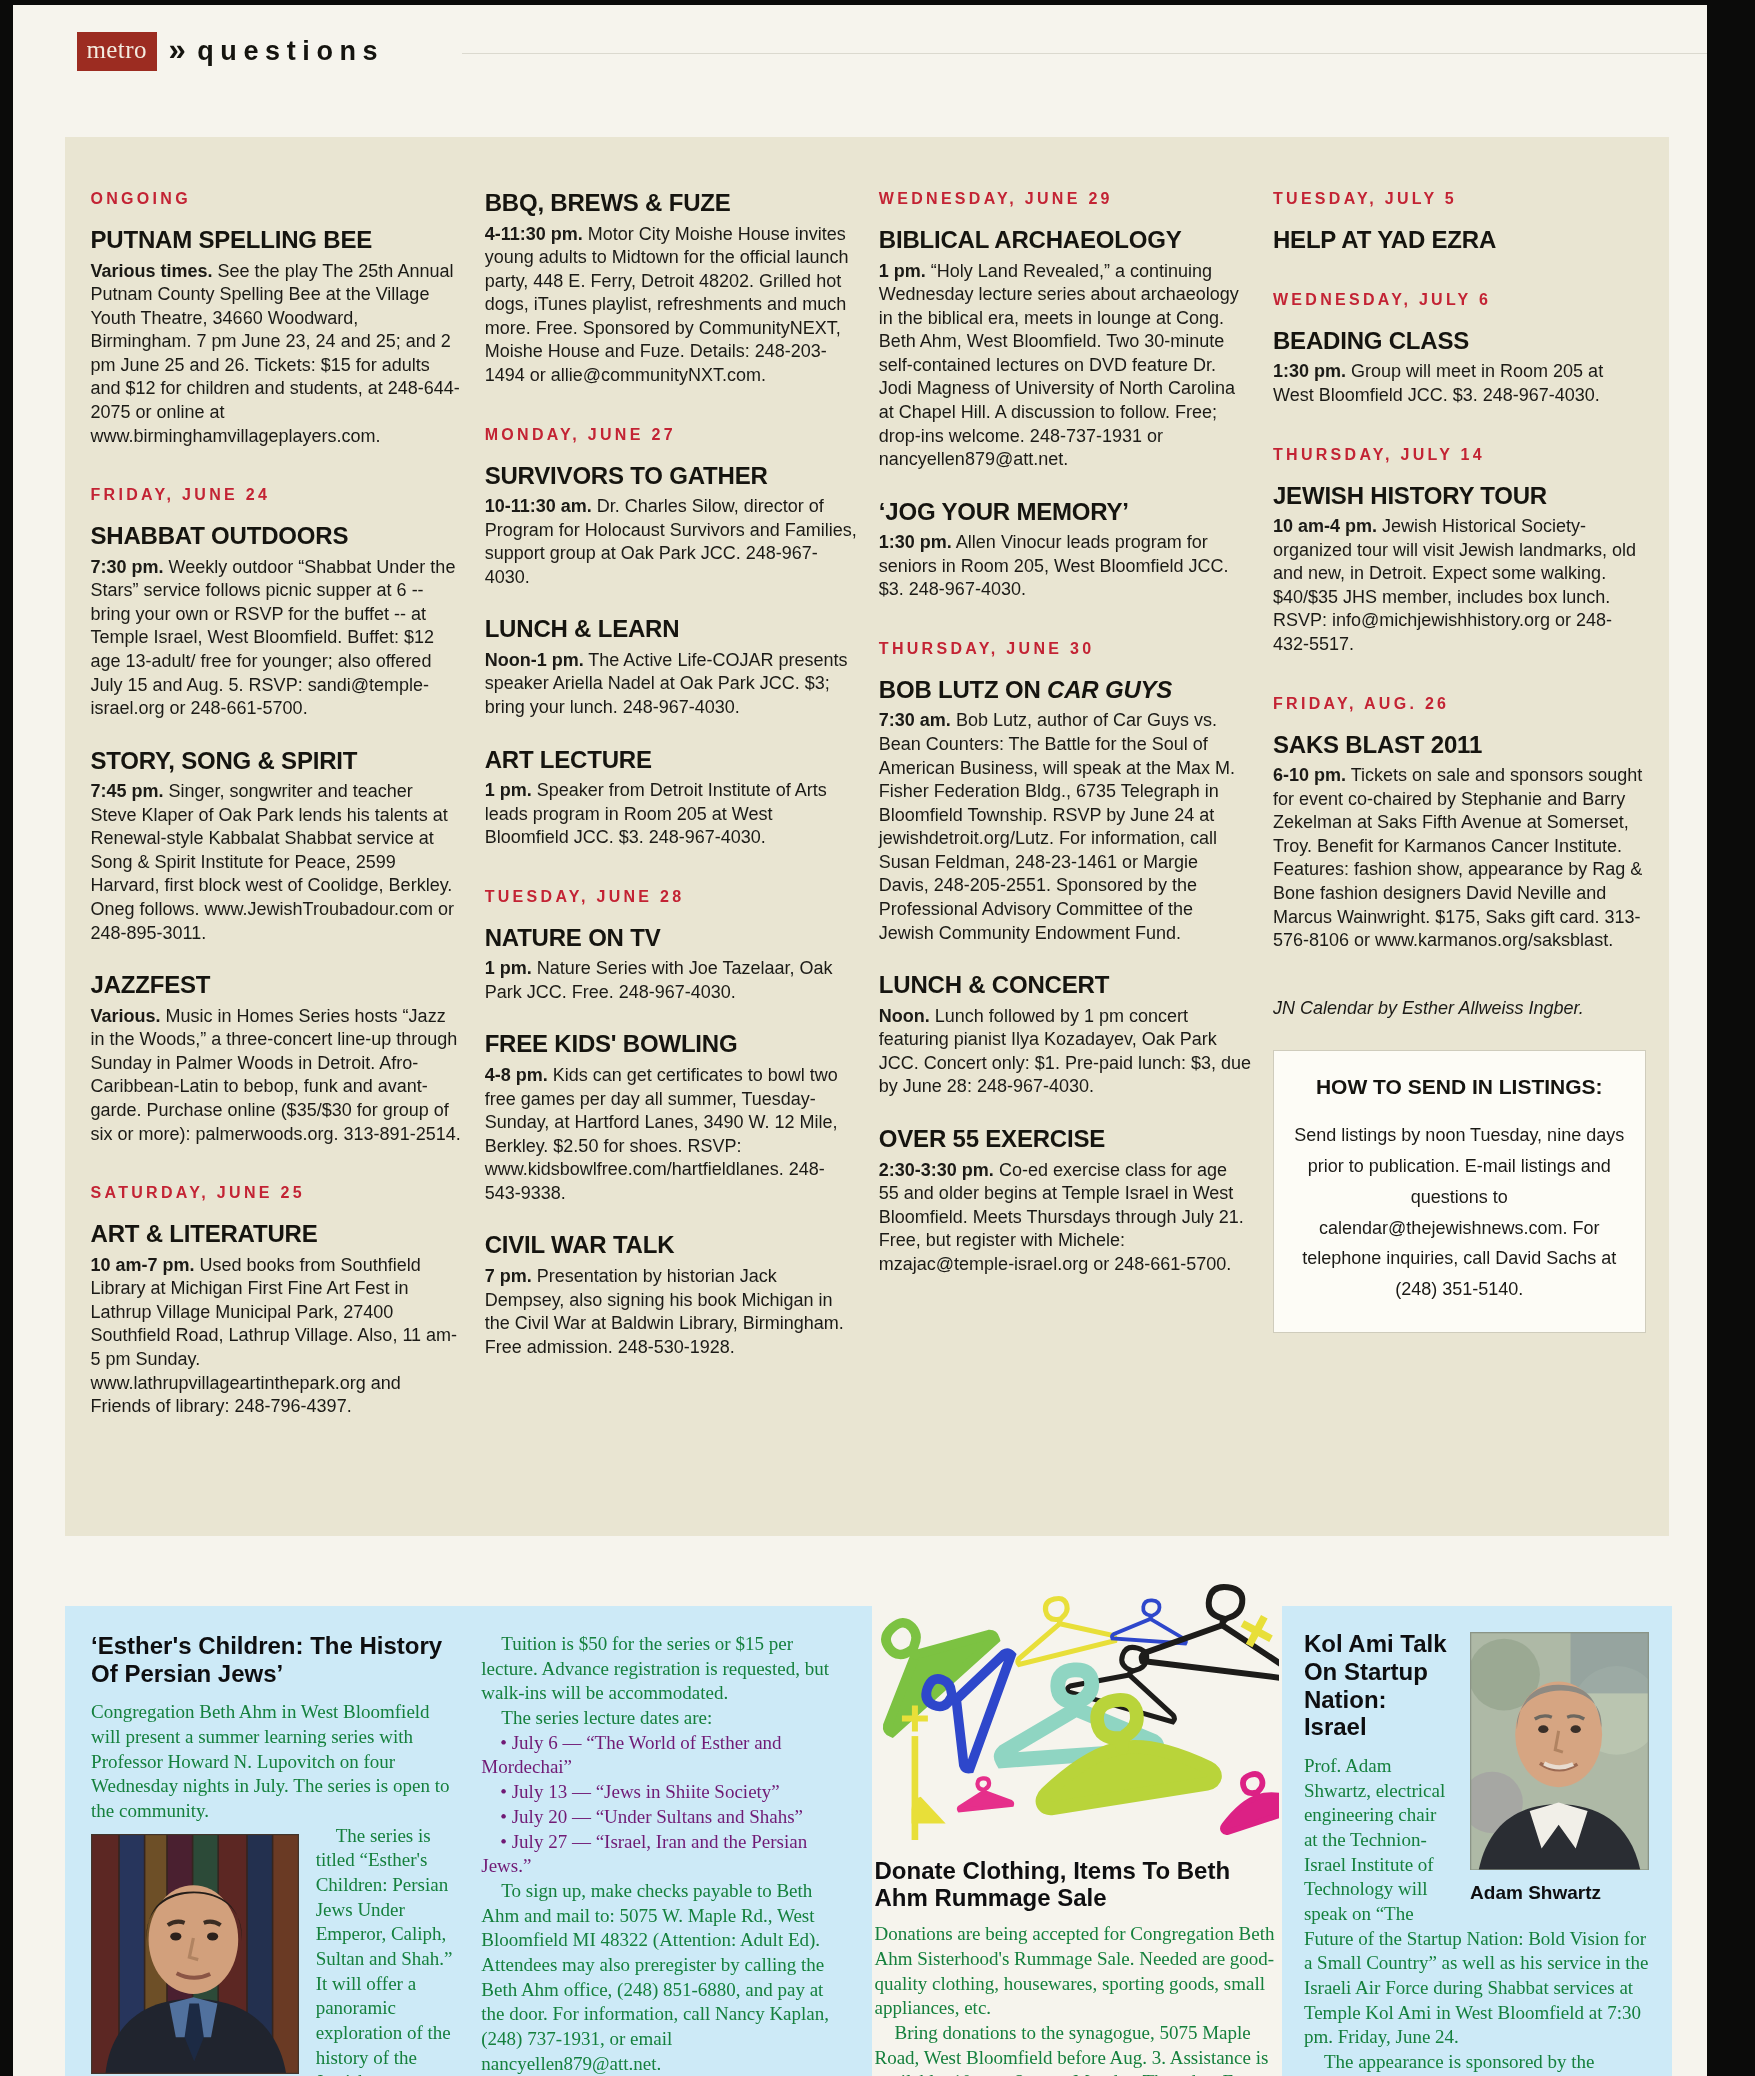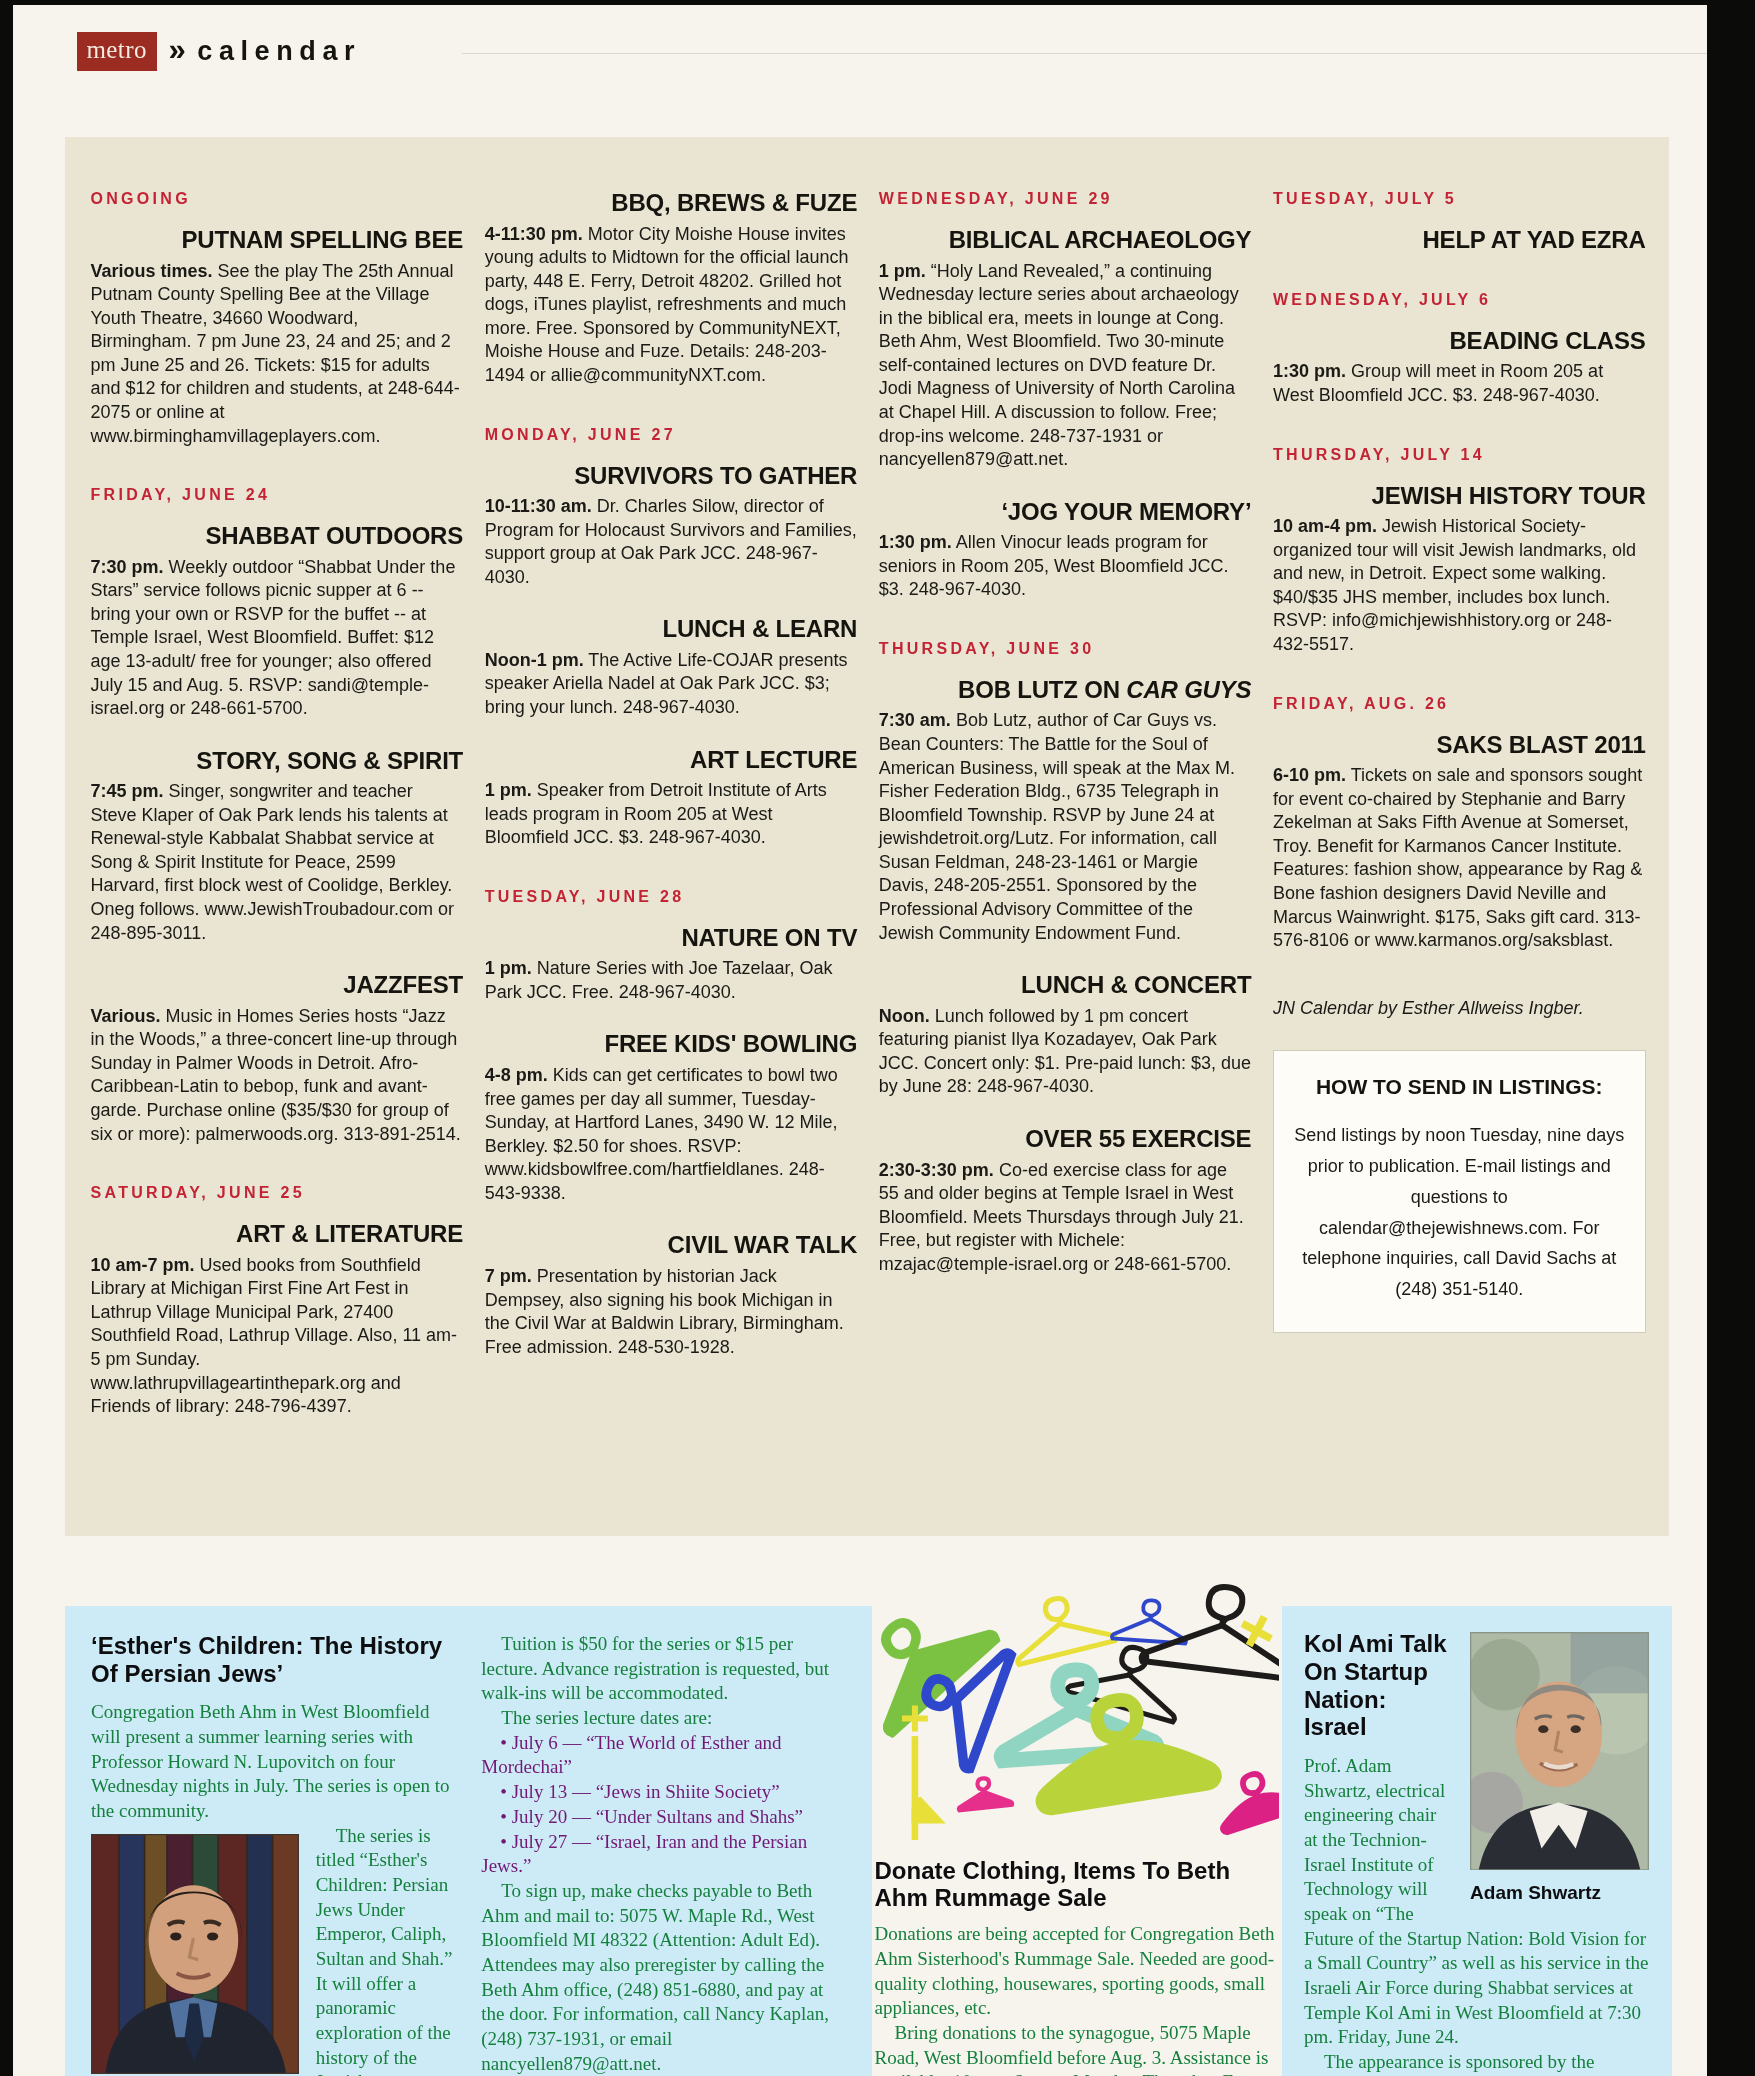--- a/index.html
+++ b/index.html
@@ -36,21 +36,21 @@
   .cal-columns{display:flex;gap:21.6px;}
   .cal-col{flex:1 1 0;min-width:0;}
   .date-label{
     font-size:16px;font-weight:700;color:#c32334;
     letter-spacing:3.3px;margin:38px 0 19px;
   }
   .section:first-child > .date-label{margin-top:0;}
   .event{margin-bottom:27px;}
   .event-title{
     font-size:24px;line-height:1.08;font-weight:700;color:#15140f;
-    margin:0 0 6.6px;letter-spacing:-0.2px;text-align:right;
+    margin:0 0 6.6px;letter-spacing:-0.2px;
   }
   .event-title em{font-style:italic;}
   .event-body{font-size:18px;line-height:1.31;color:#1b1a16;margin:0;}
   .event-time{font-weight:700;}
   .byline{font-style:italic;font-size:18px;color:#1b1a16;margin:45px 0 31px;}
   .listings-box{
     background:#fdfcf6;border:0.8px solid #cfccbc;
     padding:24px 20px 26.6px;box-sizing:border-box;
   }
   .listings-title{font-size:21px;font-weight:700;text-align:center;margin:0 0 21px;color:#15140f;}
@@ -88,21 +88,21 @@
   .photo-adam{float:right;width:179px;margin:1.7px 0 10px 17.4px;}
 </style>
 </head>
 <body>
 
 <div class="page">
 
   <div class="masthead">
     <span class="metro-badge">metro</span>
     <span class="chevron">»</span>
-    <span class="masthead-title">calendar</span>
+    <span class="masthead-title">questions</span>
   </div>
   <div class="header-rule"></div>
 
   <div class="calendar-box">
     <div class="cal-columns">
 
       <div class="cal-col">
         <div class="section">
           <div class="date-label">ONGOING</div>
           <div class="event">

